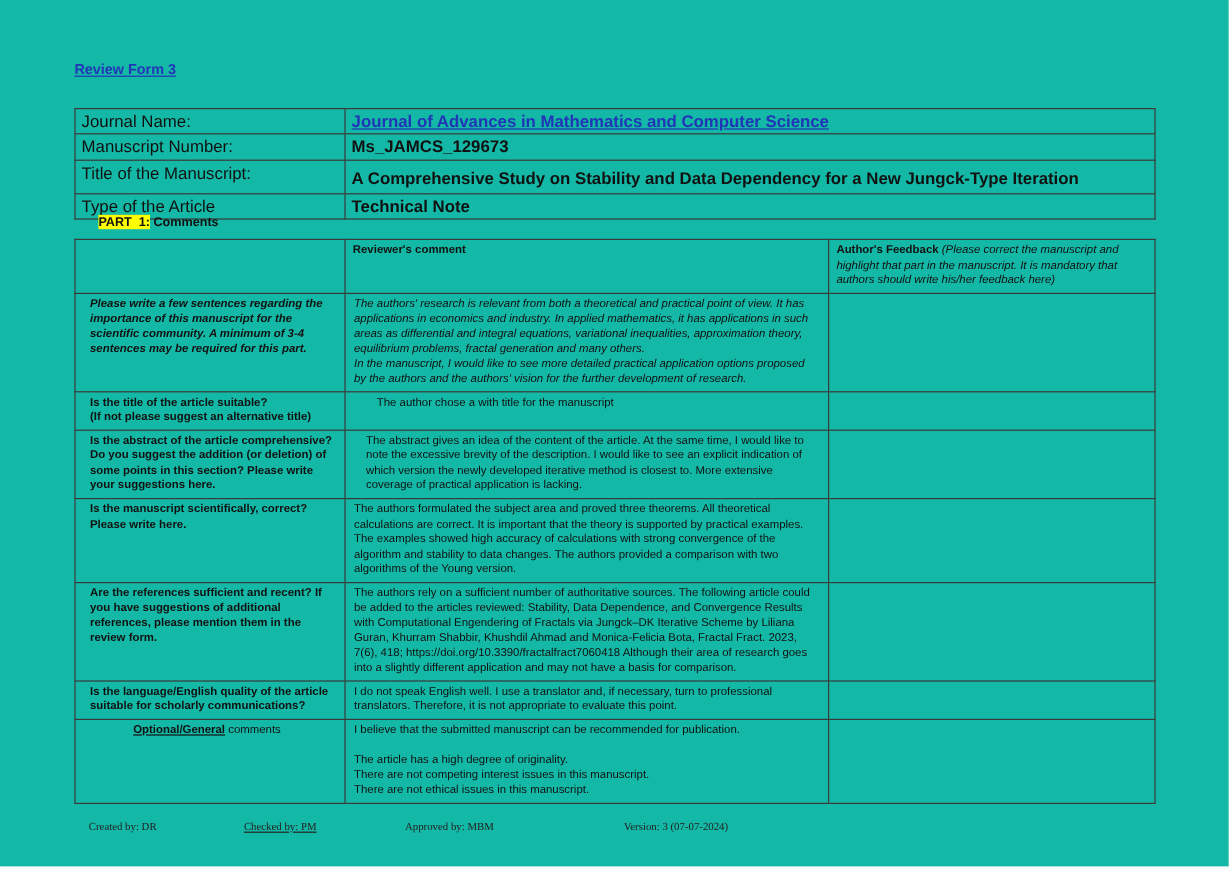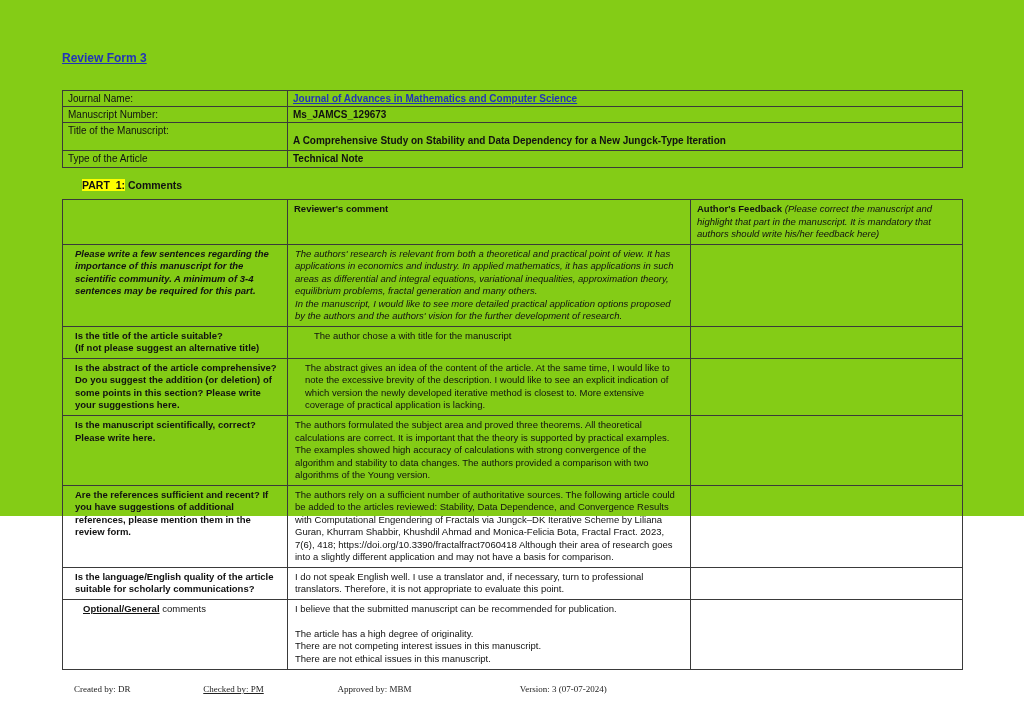--- a/index.html
+++ b/index.html
@@ -8,36 +8,36 @@
     --border-c: #3a3a3a;
   }
   * { margin: 0; padding: 0; box-sizing: border-box; }
   html, body {
     width: 1024px; height: 724px;
     background: #ffffff;
     font-family: "Liberation Sans", sans-serif;
     color: #111;
     overflow: hidden;
   }
-  .page { position: relative; width: 1024px; height: 516px; background: #84cc16; }
+  .page { position: relative; width: 1024px; height: 722px; background: #14b8a6; }
 
   .form-title {
     position: absolute; left: 62px; top: 51px;
     font-size: 12px; font-weight: bold;
     color: var(--accent-blue);
     text-decoration: underline;
   }
 
   table { border-collapse: collapse; table-layout: fixed; }
   td { border: 1px solid var(--border-c); vertical-align: top; font-size: 9.5px; line-height: 1.32; }
 
   .meta-table { position: absolute; left: 62px; top: 90px; width: 900px; }
   .meta-table col.c1 { width: 225px; }
   .meta-table col.c2 { width: 675px; }
-  .meta-table td { padding: 1px 5px; font-size: 10px; }
+  .meta-table td { padding: 1px 5px; font-size: 14px; }
   .meta-table td.val { font-weight: bold; }
   .meta-table tr.title-row td { height: 28px; }
   .meta-table tr.title-row td.val { vertical-align: bottom; padding-bottom: 3px; }
   .meta-table a {
     color: var(--accent-blue); font-weight: bold; text-decoration: underline;
   }
 
   .part1 {
     position: absolute; left: 62px; top: 179px;
     font-size: 10.5px; font-weight: bold; padding-left: 20px;
@@ -69,21 +69,21 @@
   .review-table tr.hdr .fb-hdr .fb-note { font-style: italic; }
 
   .row-importance td { height: 76px; font-style: italic; }
   .row-title td      { height: 28px; }
   .row-abstract td   { height: 53px; }
   .row-scientific td { height: 51px; }
   .row-references td { height: 69px; }
   .row-language td   { height: 30px; }
   .row-optional td   { height: 67px; }
 
-  .row-optional td.q { padding-left: 20px; }
+  .row-optional td.q { padding-left: 1px; text-align: center; }
   .opt-bold { font-weight: bold; text-decoration: underline; }
   .opt-rest { font-weight: normal; }
 
   .footer {
     position: absolute; left: 62px; top: 684px; width: 900px;
     font-family: "Liberation Serif", serif;
     font-size: 9px; color: #222;
   }
   .footer span { display: inline-block; margin-left: 12px; }
   .footer .f1 { width: 115px; }

